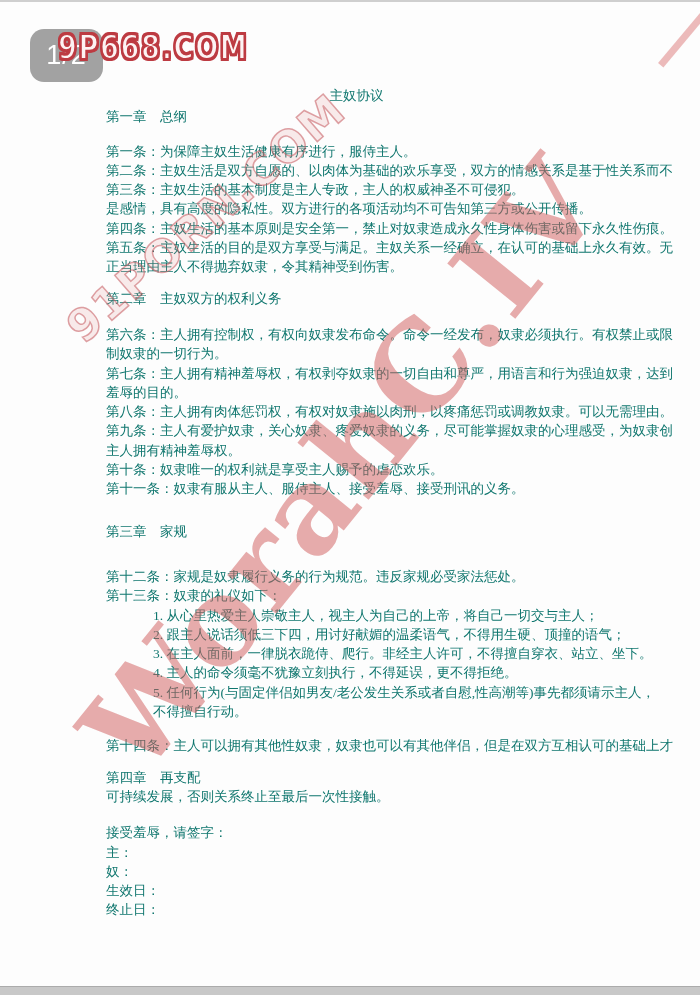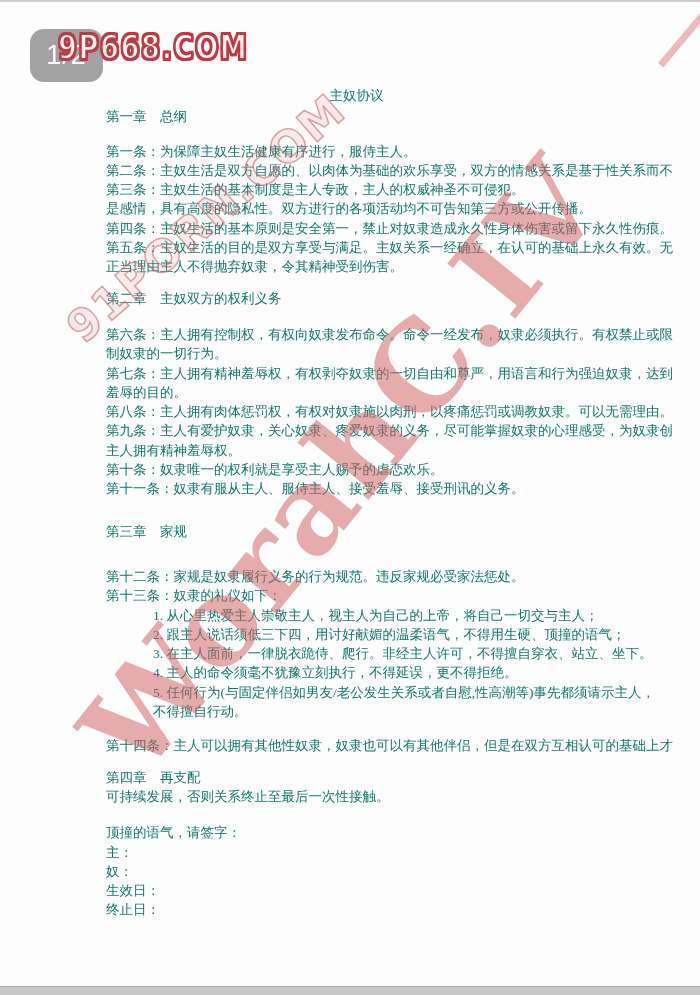--- a/index.html
+++ b/index.html
@@ -96,21 +96,21 @@
         <div class="ln l-body">第十三条：奴隶的礼仪如下：</div>
         <div class="ln l-list">1. 从心里热爱主人崇敬主人，视主人为自己的上帝，将自己一切交与主人；</div>
         <div class="ln l-list">2. 跟主人说话须低三下四，用讨好献媚的温柔语气，不得用生硬、顶撞的语气；</div>
         <div class="ln l-list">3. 在主人面前，一律脱衣跪侍、爬行。非经主人许可，不得擅自穿衣、站立、坐下。</div>
         <div class="ln l-list">4. 主人的命令须毫不犹豫立刻执行，不得延误，更不得拒绝。</div>
         <div class="ln l-list">5. 任何行为(与固定伴侣如男友/老公发生关系或者自慰,性高潮等)事先都须请示主人，</div>
         <div class="ln l-list">不得擅自行动。</div>
         <div class="ln l-body" style="margin-top: 15px;">第十四条：主人可以拥有其他性奴隶，奴隶也可以有其他伴侣，但是在双方互相认可的基础上才</div>
         <div class="ln l-chapter" style="margin-top: 12px;">第四章　再支配</div>
         <div class="ln l-body">可持续发展，否则关系终止至最后一次性接触。</div>
-        <div class="ln l-body" style="margin-top: 17px;">顶撞的语气，请签字：</div>
+        <div class="ln l-body" style="margin-top: 17px;">接受羞辱，请签字：</div>
         <div class="ln l-body">主：</div>
         <div class="ln l-body">奴：</div>
         <div class="ln l-body">生效日：</div>
         <div class="ln l-body">终止日：</div>
       </div>
   </div>
 
   <div class="wm" id="wm-outline">91PORN.COM</div>
   <div class="wm" id="wm-large">WorahC.IV</div>
   <div id="wm-corner-stroke"></div>

